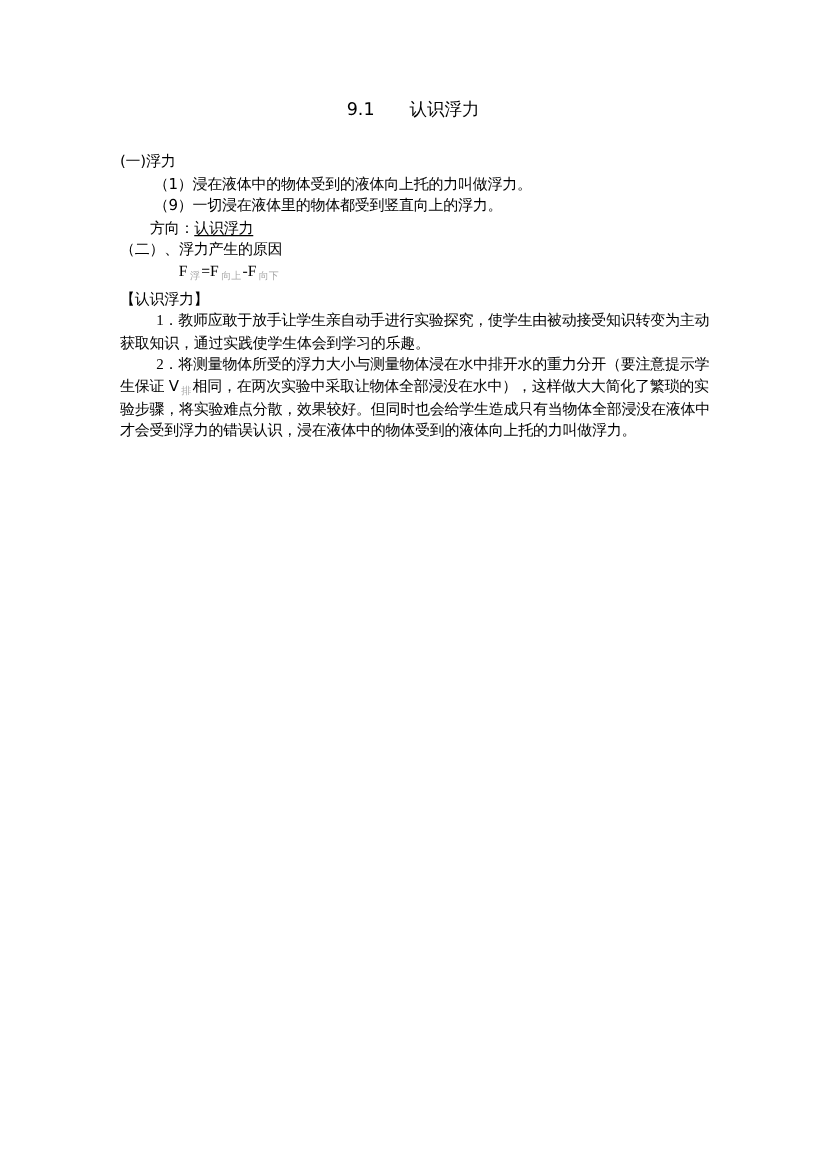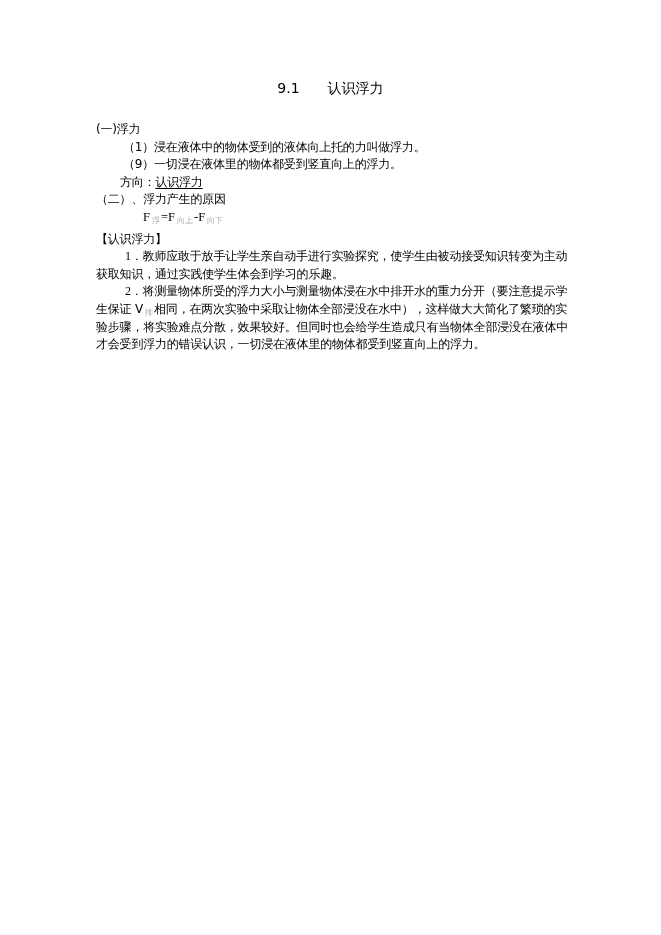--- a/index.html
+++ b/index.html
@@ -91,20 +91,20 @@
     <div class="line ind-form"><span class="fl">F</span><span class="fsub">浮</span><span class="fl">=</span><span class="fl">F</span><span class="fsub">向上</span><span class="fl">-</span><span class="fl">F</span><span class="fsub">向下</span></div>
 
     <div class="line heading2">【认识浮力】</div>
 
     <div class="line ind-para">1．教师应敢于放手让学生亲自动手进行实验探究，使学生由被动接受知识转变为主动</div>
     <div class="line">获取知识，通过实践使学生体会到学习的乐趣。</div>
 
     <div class="line ind-para">2．将测量物体所受的浮力大小与测量物体浸在水中排开水的重力分开（要注意提示学</div>
     <div class="line"><span>生保证 V</span><span class="fsub">排</span><span>相同，在两次实验中采取让物体全部浸没在水中），这样做大大简化了繁琐的实</span></div>
     <div class="line">验步骤，将实验难点分散，效果较好。但同时也会给学生造成只有当物体全部浸没在液体中</div>
-    <div class="line">才会受到浮力的错误认识，一切浸在液体里的物体都受到竖直向上的浮力。</div>
+    <div class="line">才会受到浮力的错误认识，浸在液体中的物体受到的液体向上托的力叫做浮力。</div>
 
 
   </div>
 
   <div class="pagenum">3</div>
 
 </div>
 
 </body></html>

